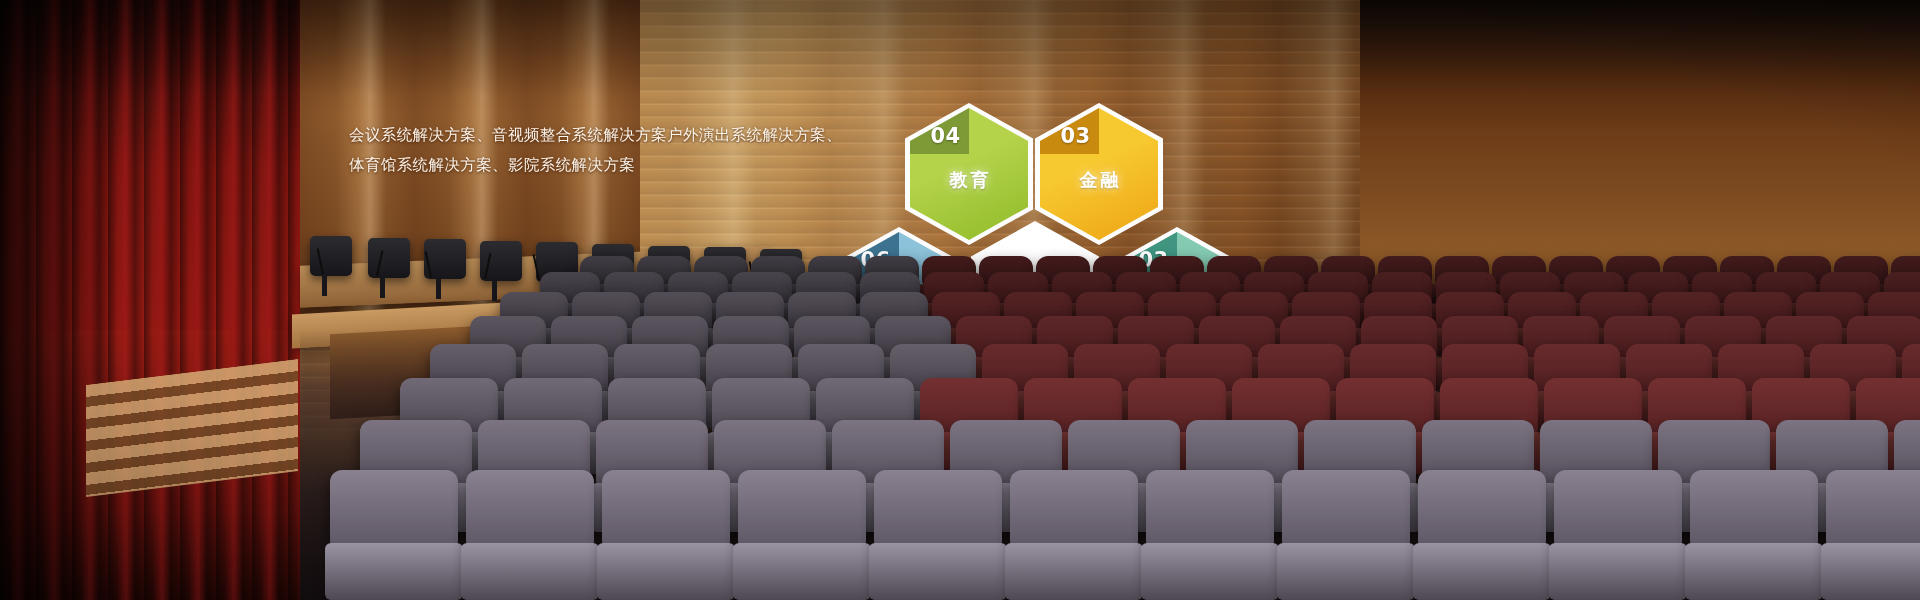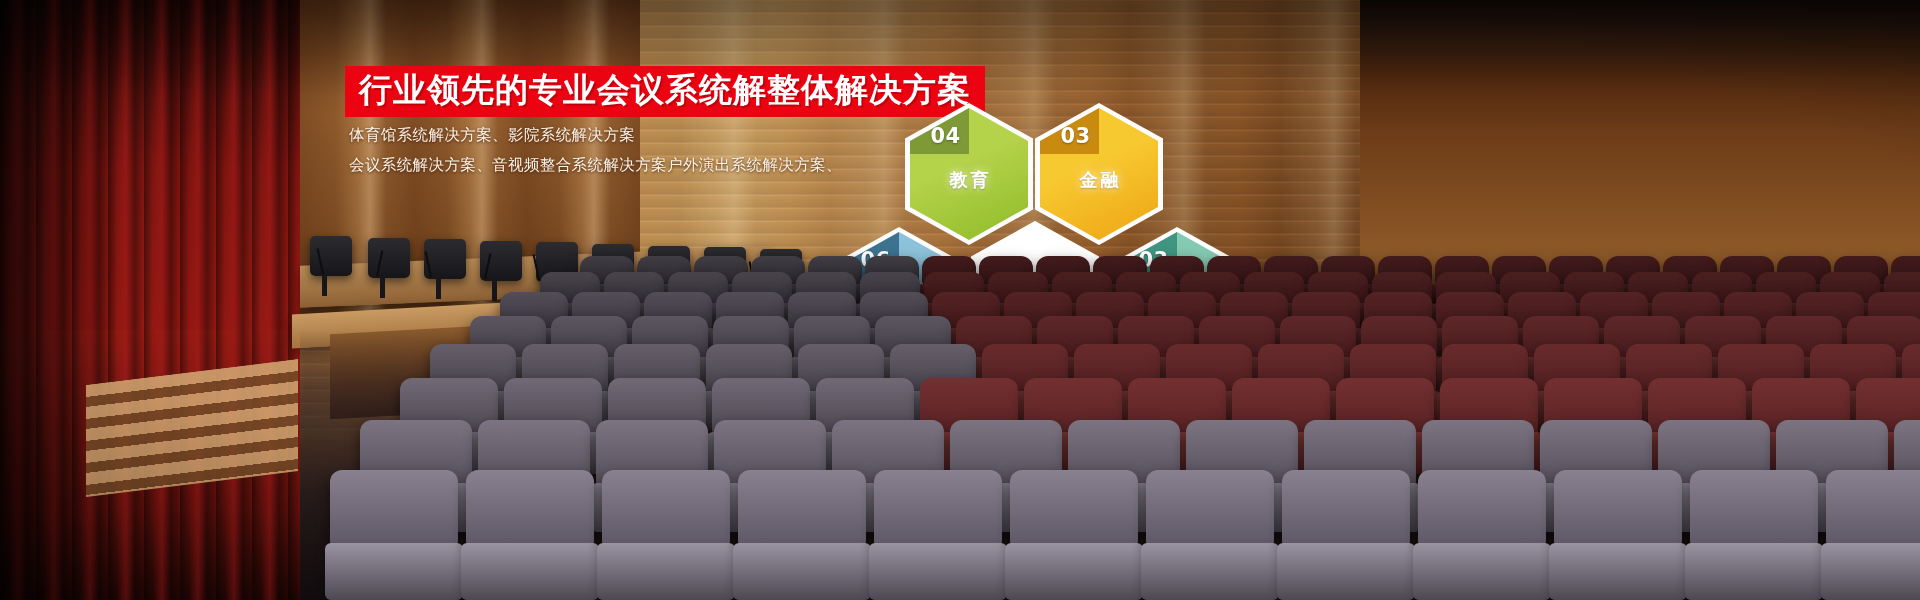--- a/index.html
+++ b/index.html
@@ -796,27 +796,24 @@
         <div class="arm" style="background: linear-gradient(rgb(162, 74, 70), rgb(93, 34, 36)); filter: brightness(0.47);"></div>
       </div>
       <div class="seat" style="left: 1891px; top: 256px; width: 54px; height: 50px; z-index: 53;">
         <div class="back" style="background: linear-gradient(rgb(141, 58, 60), rgb(109, 42, 45)); filter: brightness(0.47);"></div>
         <div class="arm" style="background: linear-gradient(rgb(162, 74, 70), rgb(93, 34, 36)); filter: brightness(0.47);"></div>
       </div>
     </div>
 
   <div class="bg-layer bg-vig"></div>
 
-  <div class="headline-wrap">
-    <span class="headline">行业领先的专业会议系统解整体解决方案</span>
-  </div>
 
   <div class="subtitle">
+    <div>会议系统解决方案、音视频整合系统解决方案户外演出系统解决方案、</div>
     <div>体育馆系统解决方案、影院系统解决方案</div>
-    <div>会议系统解决方案、音视频整合系统解决方案户外演出系统解决方案、</div>
   </div>
 
   <div id="hexes">
       <div class="hex" style="left: 910px; top: 108px; z-index: 20;">
         <div class="ring"></div>
         <div class="shape" style="background: linear-gradient(155deg, rgb(180, 210, 74) 0%, rgb(180, 210, 74) 42%, rgb(143, 187, 40) 100%);">
           <div class="tab" style="background: rgb(125, 154, 54);">
             <div class="num">04</div>
           </div>
         </div>

